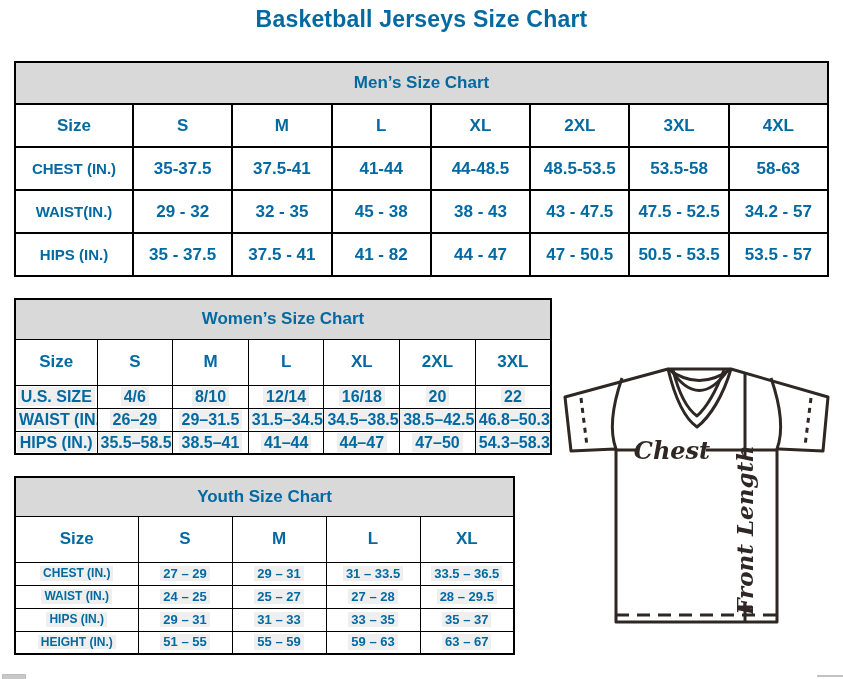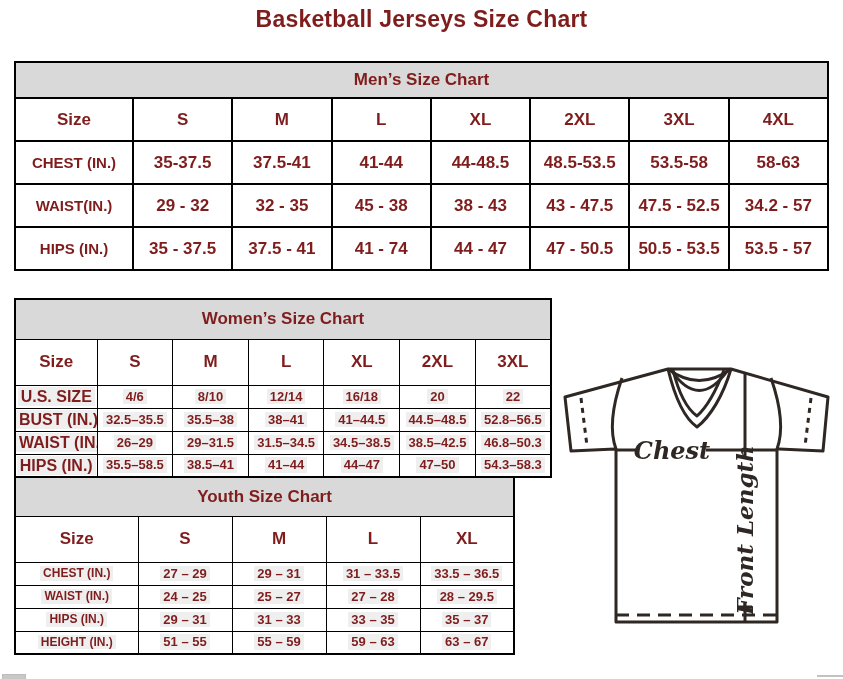--- a/index.html
+++ b/index.html
@@ -1,40 +1,40 @@
 <!DOCTYPE html>
 <html><head>
 <meta charset="utf-8">
 <style>
   html,body{margin:0;padding:0;background:#fff;}
   .page{position:relative;width:843px;height:679px;background:#fff;overflow:hidden;
-        font-family:"Liberation Sans",sans-serif;color:#7f1d1d;}
+        font-family:"Liberation Sans",sans-serif;color:#0369a1;}
   .title{position:absolute;left:0;top:6px;width:100%;text-align:center;
          font-size:23px;font-weight:bold;letter-spacing:0.2px;}
   table.tbl{position:absolute;border-collapse:collapse;table-layout:fixed;
             background:#fff;}
   table.tbl th,table.tbl td{border:2px solid #000;text-align:center;vertical-align:middle;
             font-weight:bold;padding:0;overflow:hidden;white-space:nowrap;}
   table.small th,table.small td{border-width:1px;}
   table.small{border:2px solid #000;padding-left:20px;}
   th.band{background:#d9d9d9;font-size:17px;}
   
   .men{left:14px;top:61px;width:815px;}
-  .men .band-row{height:36px;margin-left:40px;}
+  .men .band-row{height:42px;margin-left:40px;}
   .men .size-row{height:43px;font-size:17px;}
   .men .data-row{height:43px;}
   .men .rlabel{font-size:15px;}
   .men td{font-size:17px;margin-top:26px;}
   
   .women{left:14px;top:298px;width:538px;}
   .women .band-row{height:40px;}
   .women .size-row{height:46px;font-size:17px;}
   .women .data-row{height:23px;}
   .women .rlabel{font-size:16px;}
-  .women td{font-size:13px;}
+  .women td{font-size:16px;}
   
   .youth{left:14px;top:476px;width:501px;}
   .youth .band-row{height:39px;}
   .youth .size-row{height:46px;font-size:17px;}
   .youth .data-row{height:23px;}
   .youth .rlabel{font-size:12px;}
   .youth td{font-size:13px;}
   .hl{background:#efefef;padding:0 3px;display:inline-block;line-height:1.2;}
   
   .jersey{position:absolute;left:556px;top:362px;width:280px;height:270px;}
@@ -89,21 +89,21 @@
       <td>45 - 38</td>
       <td>38 - 43</td>
       <td>43 - 47.5</td>
       <td>47.5 - 52.5</td>
       <td>34.2 - 57</td>
     </tr>
     <tr class="data-row">
       <th class="rlabel">HIPS (IN.)</th>
       <td>35 - 37.5</td>
       <td>37.5 - 41</td>
-      <td>41 - 74</td>
+      <td>41 - 82</td>
       <td>44 - 47</td>
       <td>47 - 50.5</td>
       <td>50.5 - 53.5</td>
       <td>53.5 - 57</td>
     </tr>
   </tbody>
     </table>
 
   <table class="tbl small women">
     <colgroup>
@@ -126,29 +126,20 @@
     <tr class="data-row">
       <th class="rlabel"><span class="hl">U.S. SIZE</span></th>
       <td><span class="hl">4/6</span></td>
       <td><span class="hl">8/10</span></td>
       <td><span class="hl">12/14</span></td>
       <td><span class="hl">16/18</span></td>
       <td><span class="hl">20</span></td>
       <td><span class="hl">22</span></td>
     </tr>
     <tr class="data-row">
-      <th class="rlabel"><span class="hl">BUST (IN.)</span></th>
-      <td><span class="hl">32.5–35.5</span></td>
-      <td><span class="hl">35.5–38</span></td>
-      <td><span class="hl">38–41</span></td>
-      <td><span class="hl">41–44.5</span></td>
-      <td><span class="hl">44.5–48.5</span></td>
-      <td><span class="hl">52.8–56.5</span></td>
-    </tr>
-    <tr class="data-row">
       <th class="rlabel"><span class="hl">WAIST (IN.)</span></th>
       <td><span class="hl">26–29</span></td>
       <td><span class="hl">29–31.5</span></td>
       <td><span class="hl">31.5–34.5</span></td>
       <td><span class="hl">34.5–38.5</span></td>
       <td><span class="hl">38.5–42.5</span></td>
       <td><span class="hl">46.8–50.3</span></td>
     </tr>
     <tr class="data-row">
       <th class="rlabel"><span class="hl">HIPS (IN.)</span></th>

